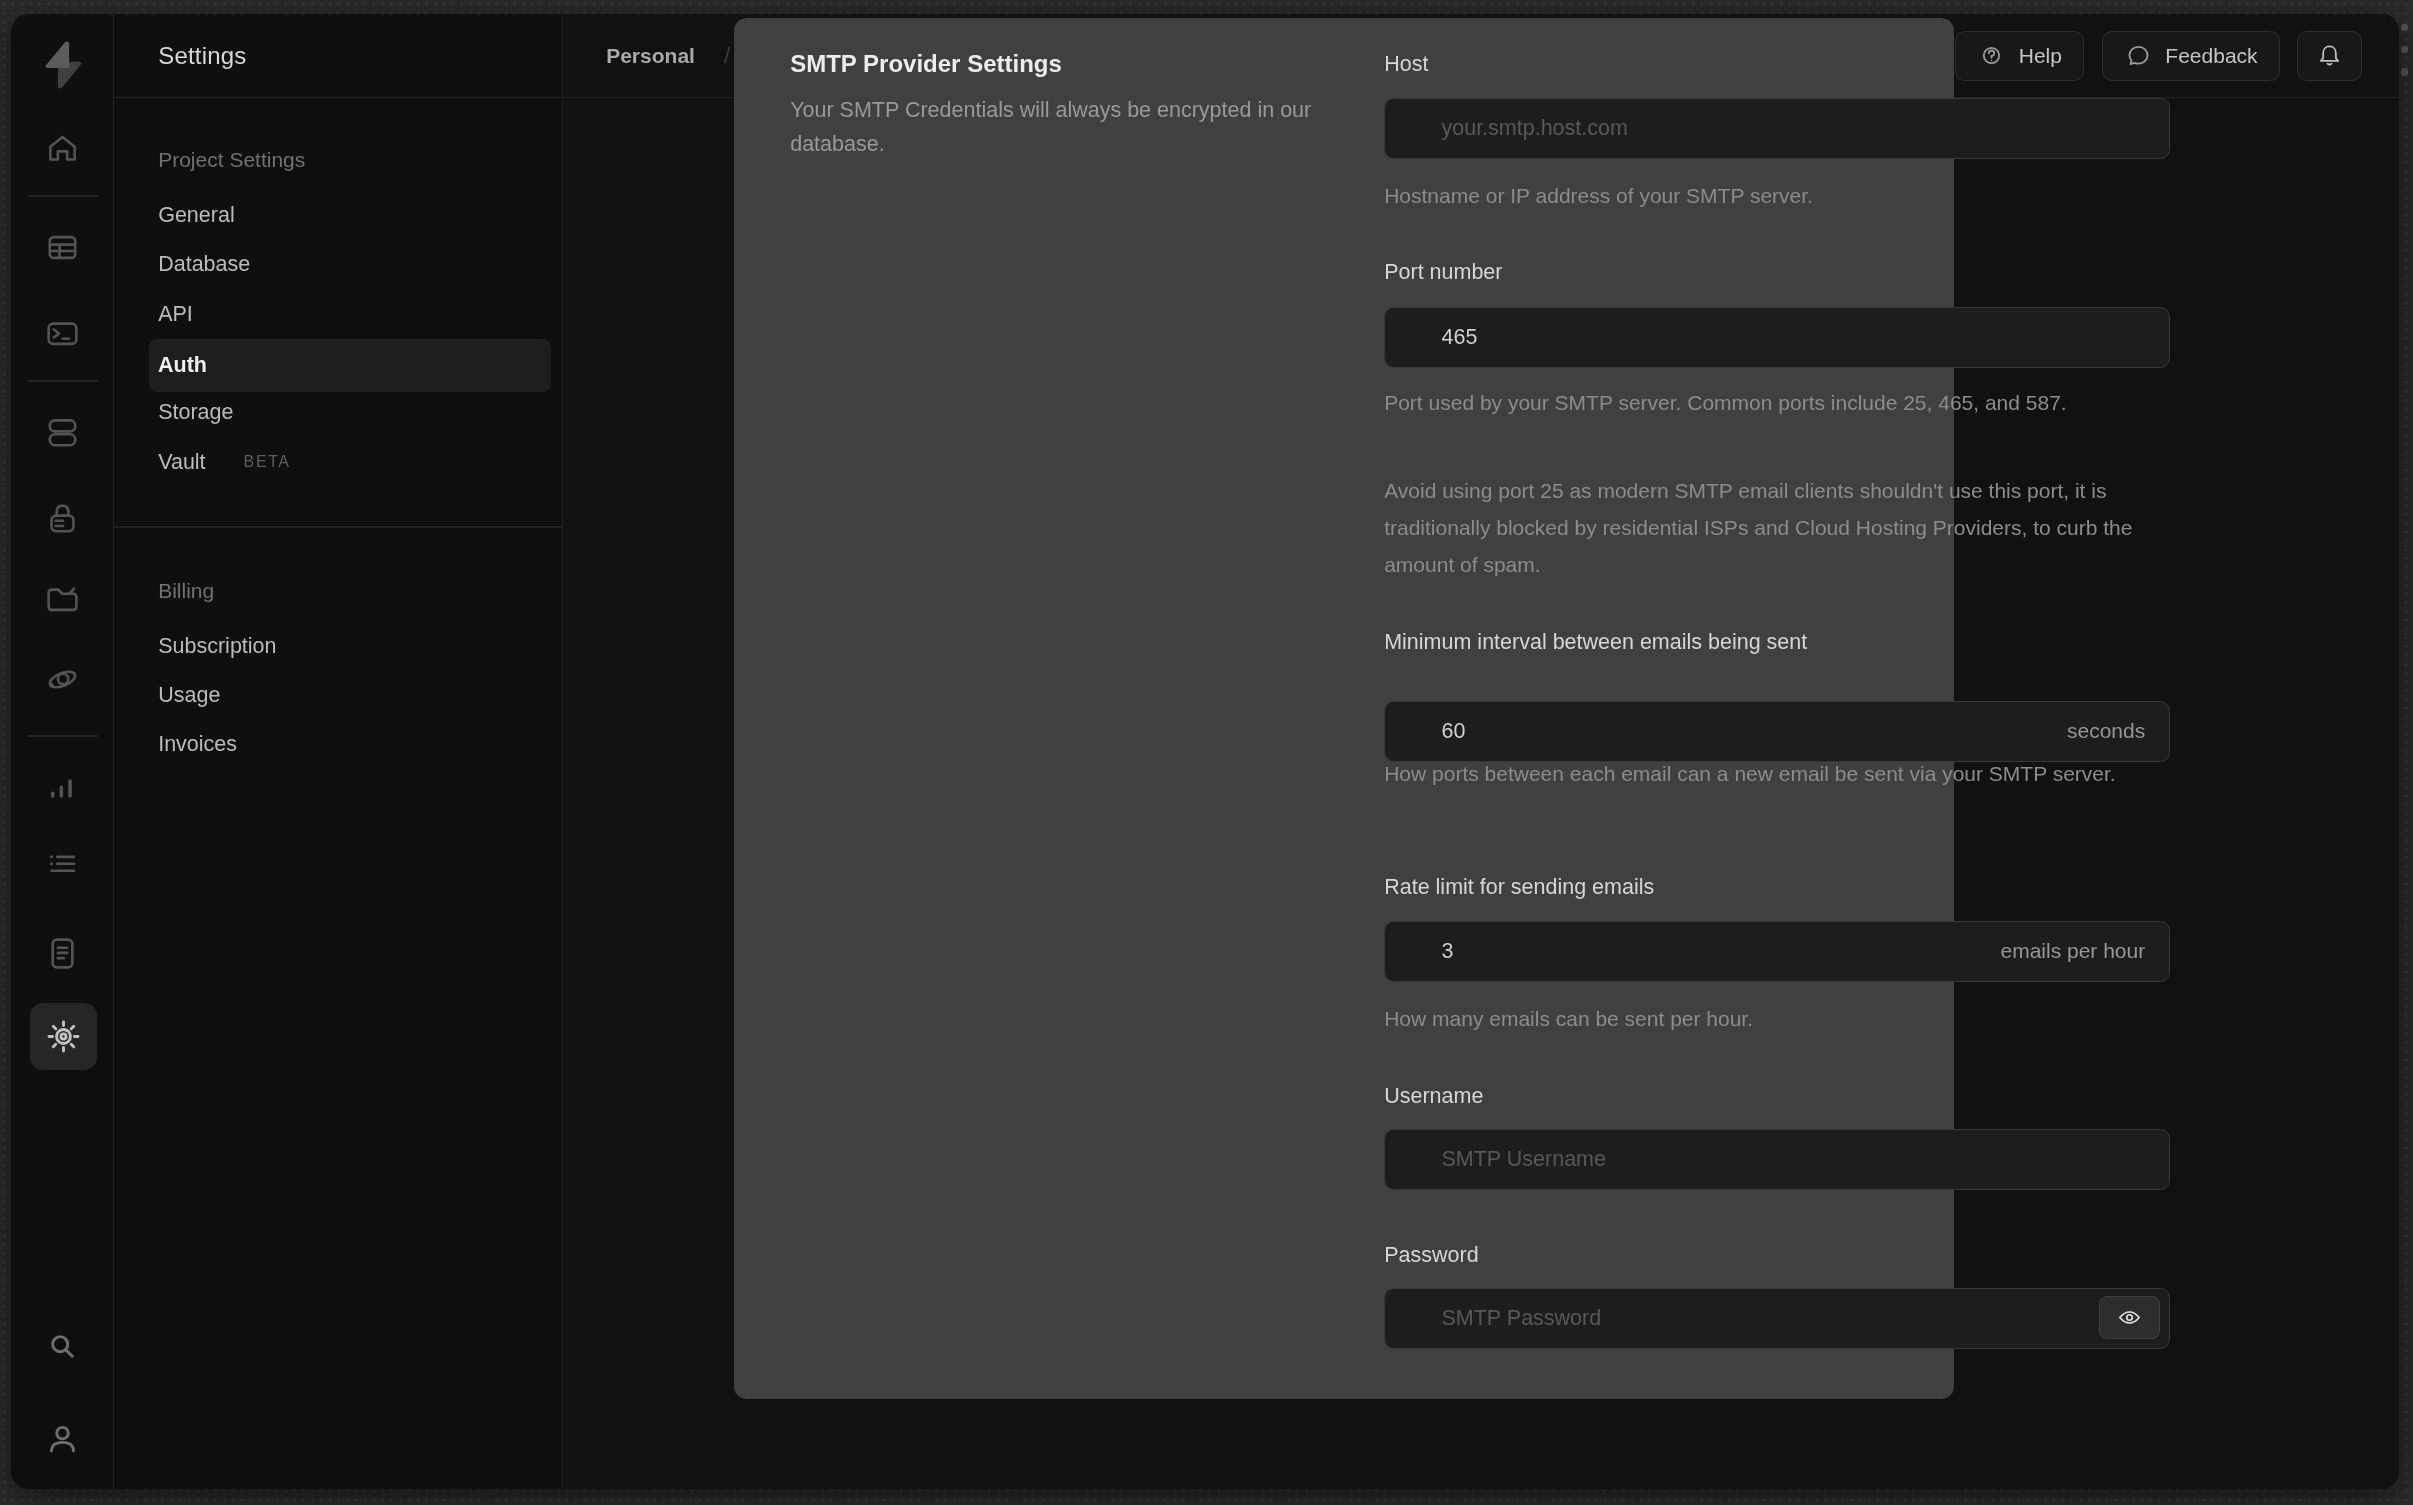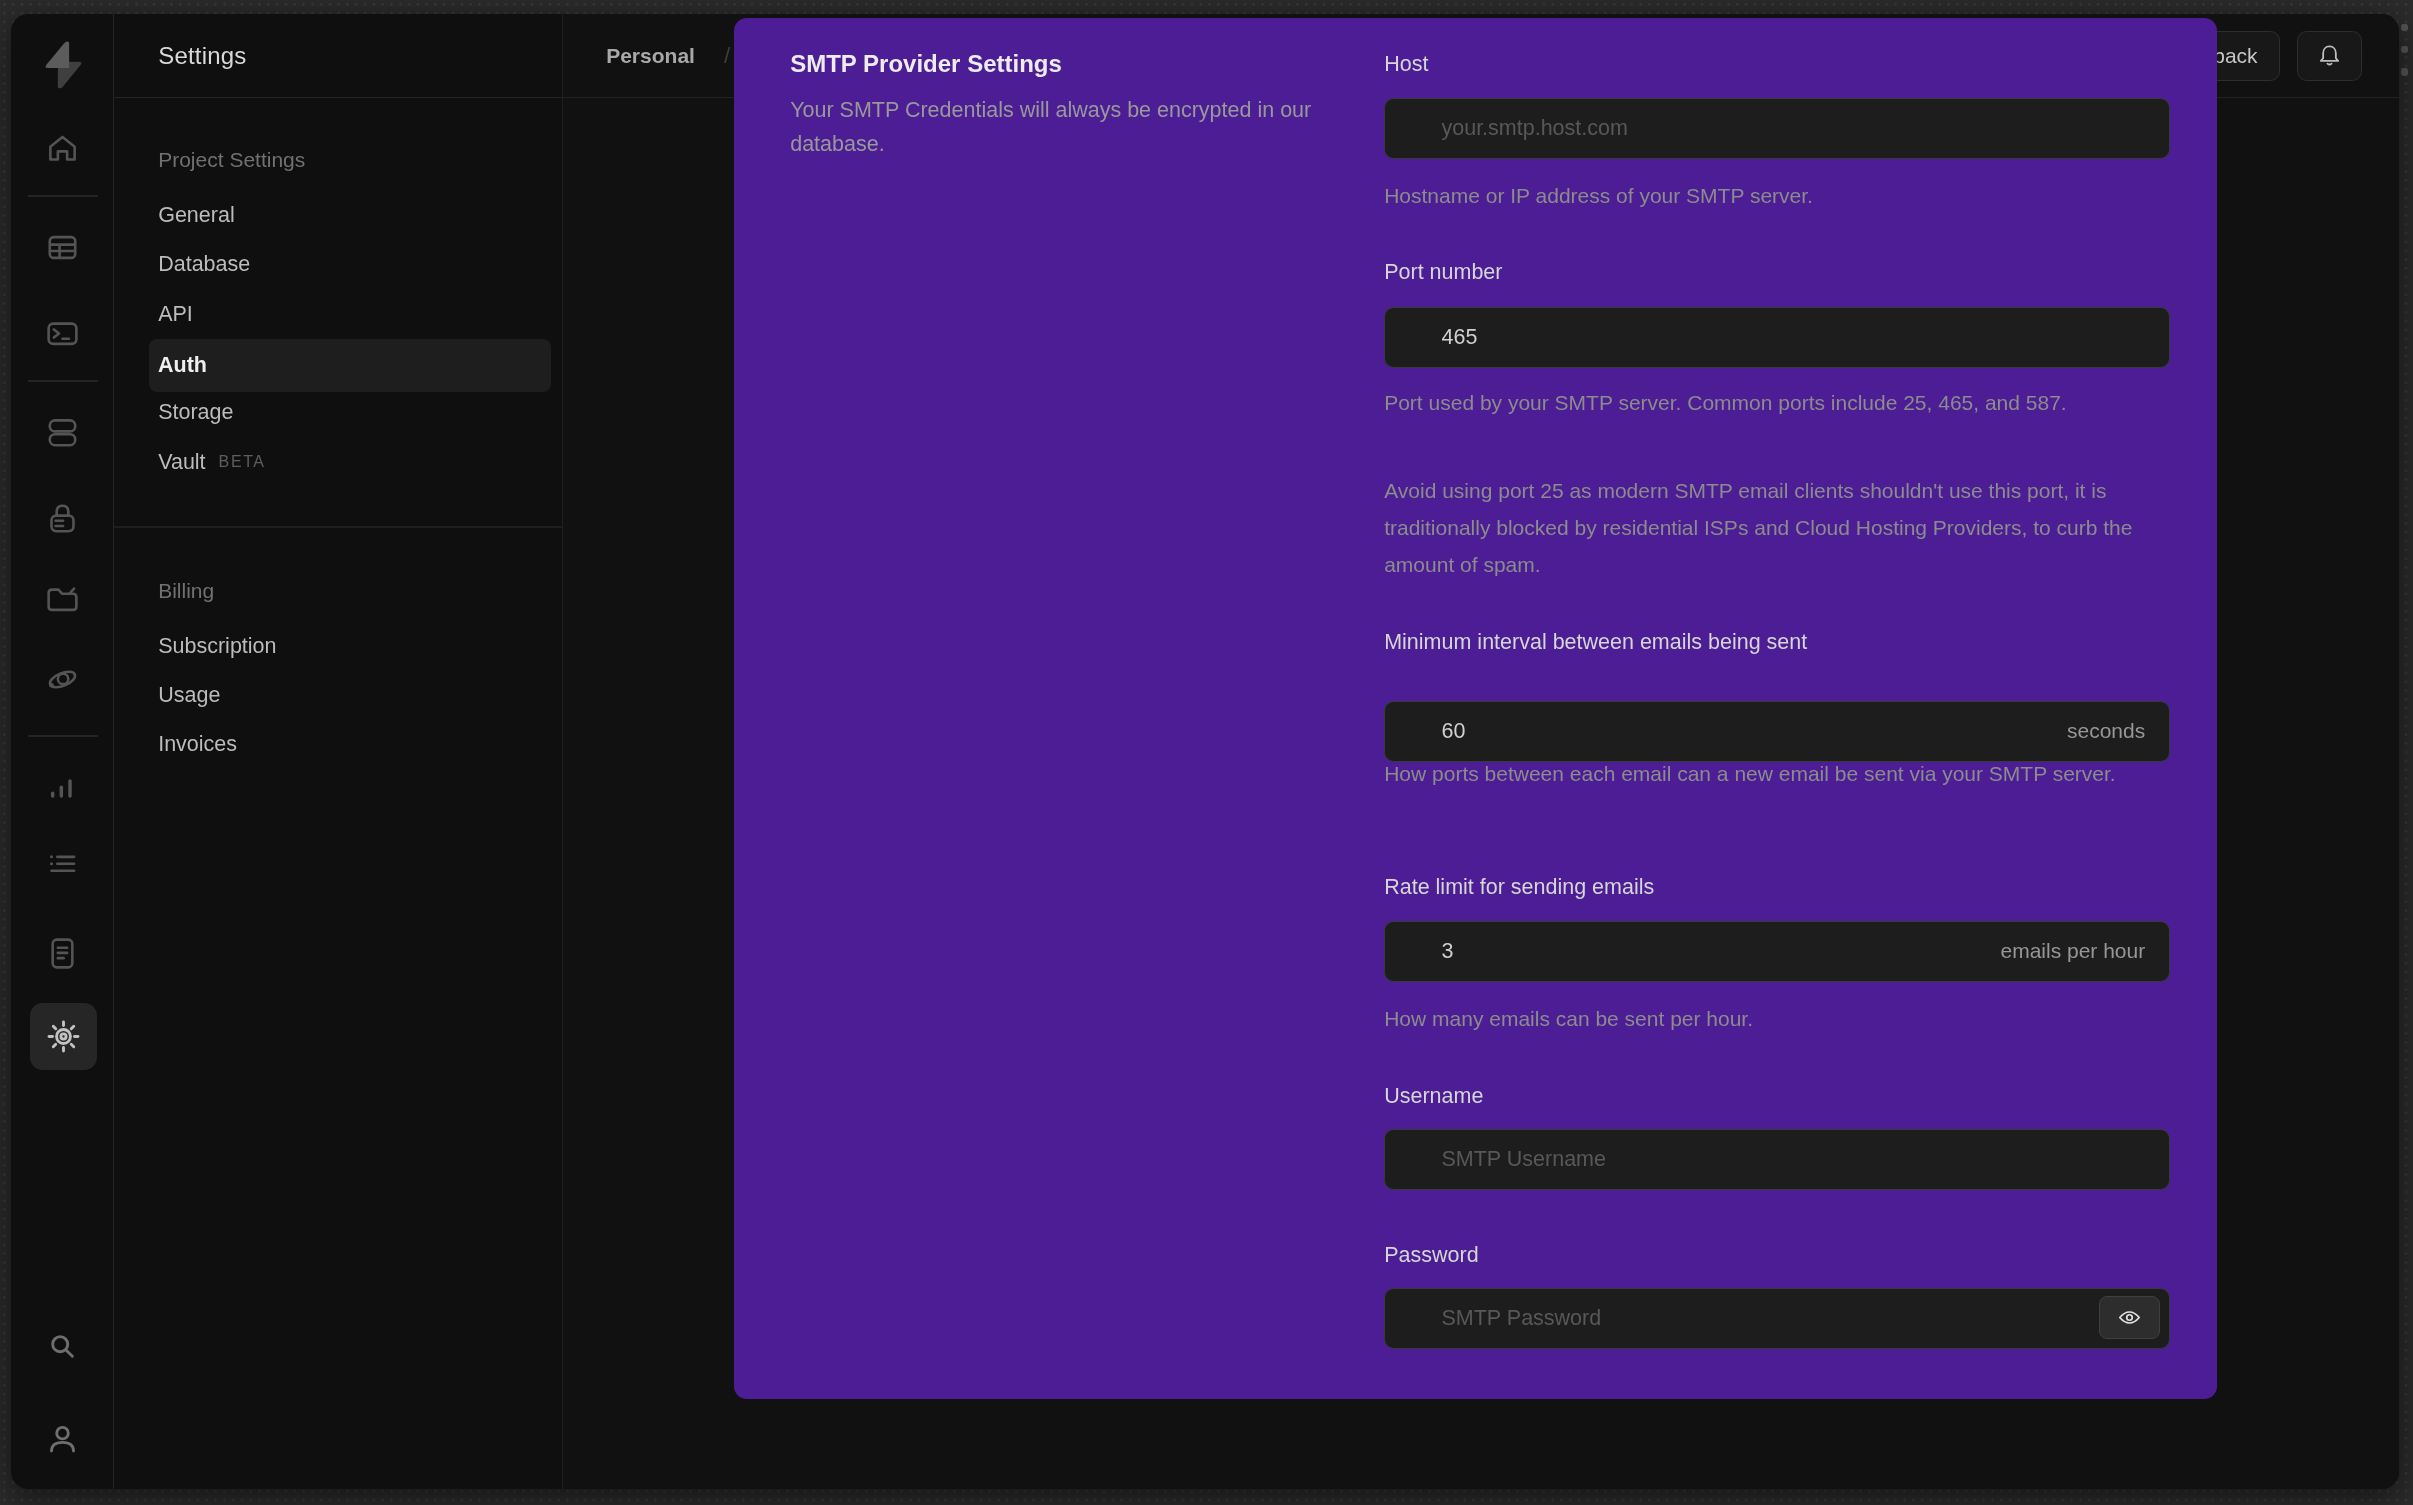--- a/index.html
+++ b/index.html
@@ -48,21 +48,21 @@
   }
   .sidebar-title { font-size:24px; color:#d9d9d9; letter-spacing:0.2px; }
   .nav-label { position:absolute; left:44px; font-size:21px; color:#717171; line-height:27px; }
   .nav-item { position:absolute; left:44px; font-size:21.5px; color:#bcbcbc; line-height:27px; cursor:pointer; }
   .nav-active-row {
     position:absolute; left:35px; top:325px; width:402px; height:53px;
     background:#1e1e1e; border-radius:8px; display:flex; align-items:center; padding-left:8.8px;
     cursor:pointer;
   }
   .nav-active-row span { font-size:21.5px; font-weight:700; color:#efefef; }
-  .nav-badge { font-size:16px; color:#5e5e5e; letter-spacing:1.6px; margin-left:13px; vertical-align:1.6px; }
+  .nav-badge { font-size:16px; color:#5e5e5e; letter-spacing:1.6px; margin-left:38px; vertical-align:1.6px; }
   .sidebar-divider { position:absolute; left:0; top:512px; width:100%; height:1.2px; background:#1e1e1e; }
 
   
   .main { position:absolute; left:552px; top:0; width:1836px; height:100%; background:#111111; }
   .main-header {
     height:84px; border-bottom:1.2px solid #222222;
     display:flex; align-items:center; padding:0 37px 0 43px;
   }
   .breadcrumb { display:flex; align-items:center; gap:29px; }
   .crumb-org { font-size:21px; color:#a9a9a9; cursor:pointer;font-weight:bold; }
@@ -72,22 +72,22 @@
   .hbtn {
     height:50px; border-radius:9.6px; background:#181818; border:1.2px solid #2e2e2e;
     display:flex; align-items:center; gap:12.8px; padding:0 21px;
     font-size:21px; color:#c6c6c6; cursor:pointer;
   }
   .hbtn svg { width:29px; height:29px; }
   .hbtn.icon-only { width:65px; justify-content:center; padding:0; }
 
   
   .card {
-    position:absolute; left:171px; top:3.2px; width:1483px; height:1381px;
-    background:#4c1d95; border-radius:12.8px;
+    position:absolute; left:171px; top:3.2px; width:1220px; height:1381px;
+    background:#404040; border-radius:12.8px;
   }
   .card-left { position:absolute; left:56px; top:31px; width:571px; }
   .card-title { font-size:24px; color:#ececec; line-height:30px; }
   .card-desc { margin-top:14px; font-size:21.5px; color:#999999; line-height:34px; }
 
   .fields { position:absolute; left:650px; top:0; width:786px; height:100%; }
   .f-label { position:absolute; font-size:21.5px; color:#d6d6d6; line-height:27px; }
   .f-input {
     position:absolute; width:786px; height:61px;
     background:#1d1d1d; border:1.6px solid #393939; border-radius:9.6px;padding-left:34px;

